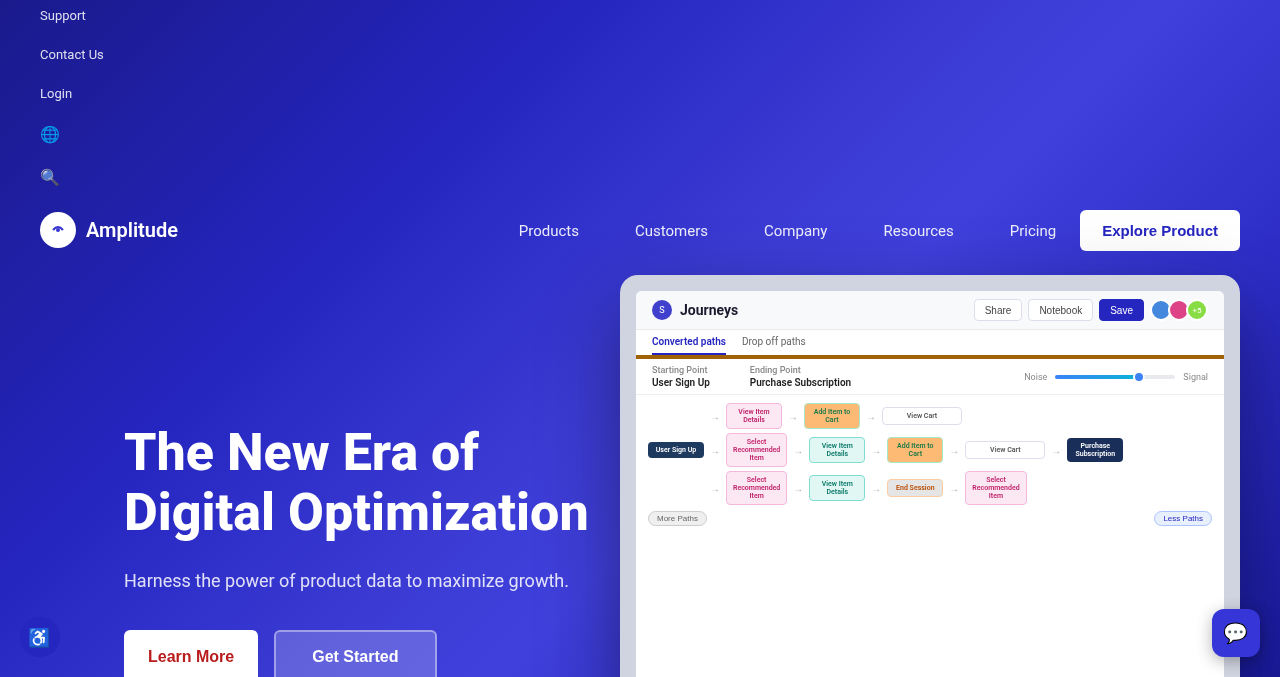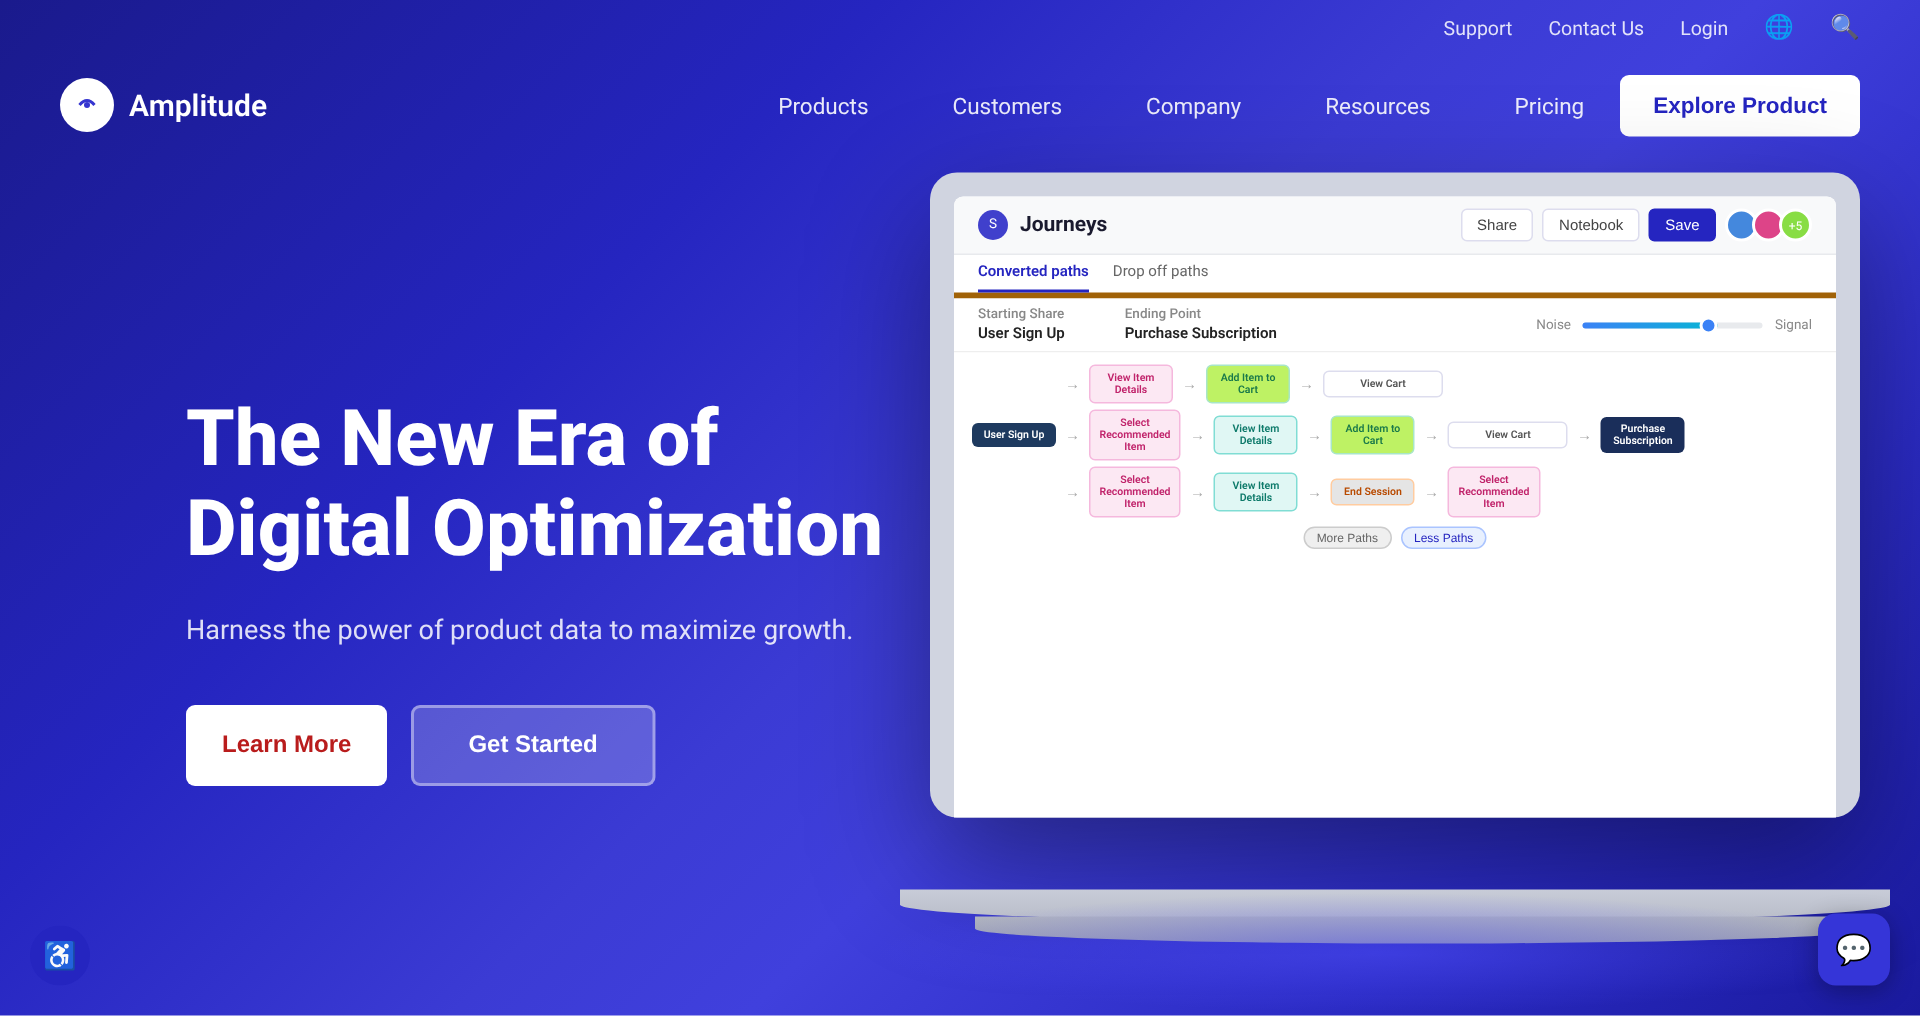--- a/index.html
+++ b/index.html
@@ -9,23 +9,24 @@
       height: 677px;
       overflow: hidden;
       background: linear-gradient(135deg, #1a1a8c 0%, #2525c0 30%, #3b3bd4 50%, #4040dd 60%, #2b2bc4 80%, #1a1a9e 100%);
       position: relative;
     }
 
     
     .top-bar {
       display: flex;
       justify-content: flex-end;
-      align-items: flex-end;
+      align-items: flex-start;
       padding: 8px 40px;
       gap: 24px;
+      flex-direction: column;
     }
     .top-bar a {
       color: rgba(255,255,255,0.85);
       text-decoration: none;
       font-size: 13px;
     }
     .top-bar-icon {
       color: rgba(255,255,255,0.85);
       cursor: pointer;
       font-size: 16px;
@@ -337,33 +338,33 @@
     .journey-node {
       padding: 4px 6px;
       border-radius: 4px;
       font-size: 7px;
       font-weight: 600;
       text-align: center;
       min-width: 56px;
     }
     .node-blue-dark { background: #1e3a5f; color: white; }
     .node-pink { background: #fce8f3; color: #c0226a; border: 1px solid #f5b8dd; }
-    .node-green { background: #bef264; color: #1a7a4a; border: 1px solid #a8e6c8; }
+    .node-green { background: #fdba74; color: #1a7a4a; border: 1px solid #a8e6c8; }
     .node-teal { background: #e0f7f4; color: #0d7a6a; border: 1px solid #80ddd4; }
     .node-orange { background: #e5e5e5; color: #b84a00; border: 1px solid #ffcca0; }
     .node-blue-navy { background: #1a2e5a; color: white; }
     .node-gray-box { background: white; border: 1px solid #dde; color: #555; min-width: 80px; }
     .journey-arrow {
       color: #aaa;
       font-size: 10px;
     }
     .more-less-paths {
       display: flex;
       gap: 6px;
-      justify-content: center;
+      justify-content: space-between;
       margin-top: 6px;
     }
     .path-btn {
       padding: 2px 8px;
       border-radius: 10px;
       font-size: 8px;
       cursor: pointer;
       border: 1px solid #ccc;
       color: #666;
     }
@@ -478,21 +479,21 @@
           </div>
         </div>
 
         <div class="app-tabs">
           <div class="app-tab active">Converted paths</div>
           <div class="app-tab">Drop off paths</div>
         </div>
 
         <div class="app-filter-row">
           <div class="filter-group">
-            <span class="filter-label">Starting Share</span>
+            <span class="filter-label">Starting Point</span>
             <span class="filter-value">User Sign Up</span>
           </div>
           <div class="filter-group">
             <span class="filter-label">Ending Point</span>
             <span class="filter-value">Purchase Subscription</span>
           </div>
           <div class="noise-signal">
             <span class="noise-label">Noise</span>
             <div class="noise-slider-track">
               <div class="noise-slider-fill"></div>

